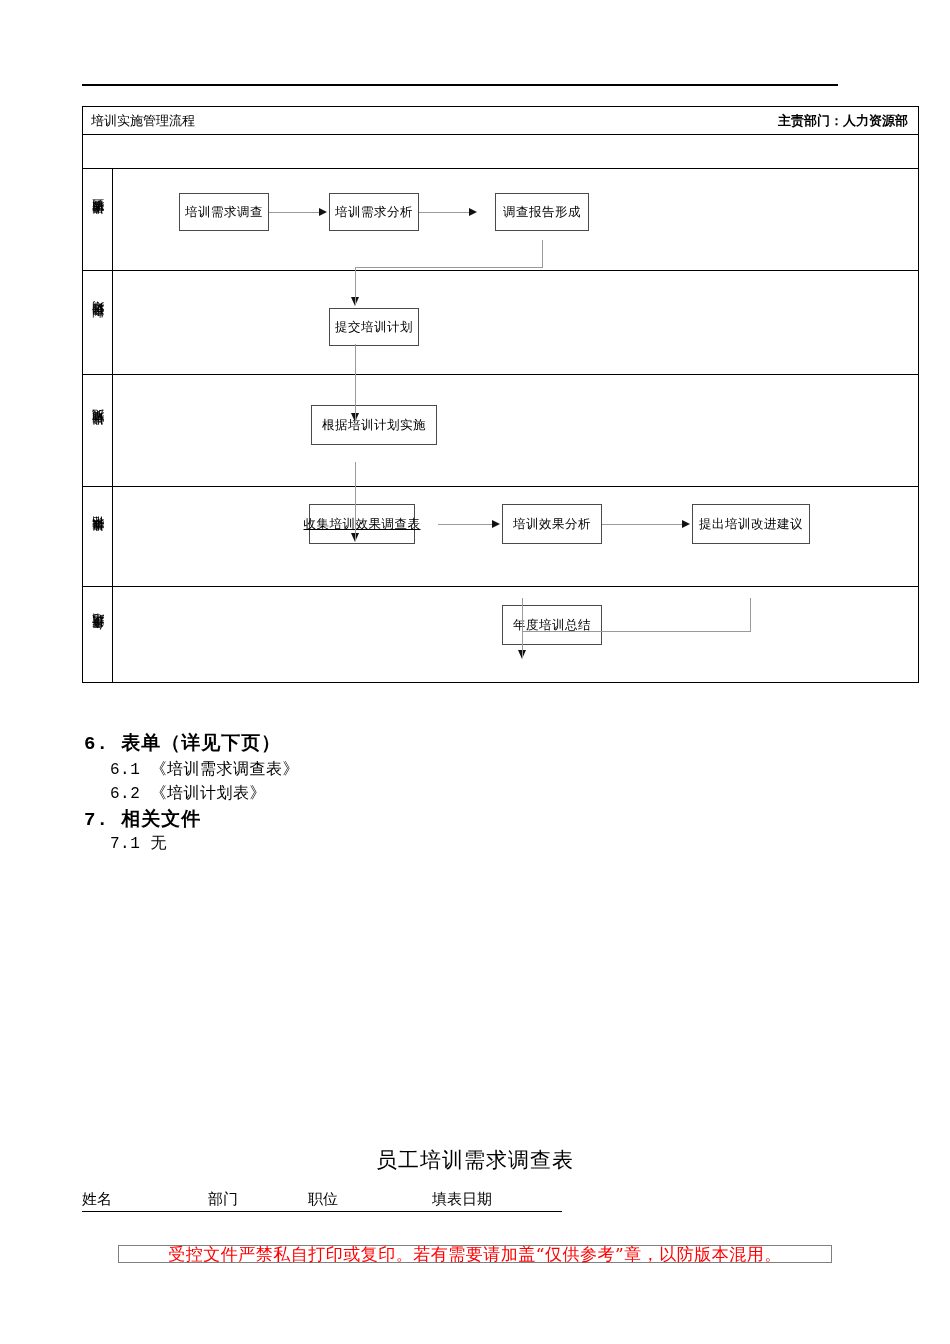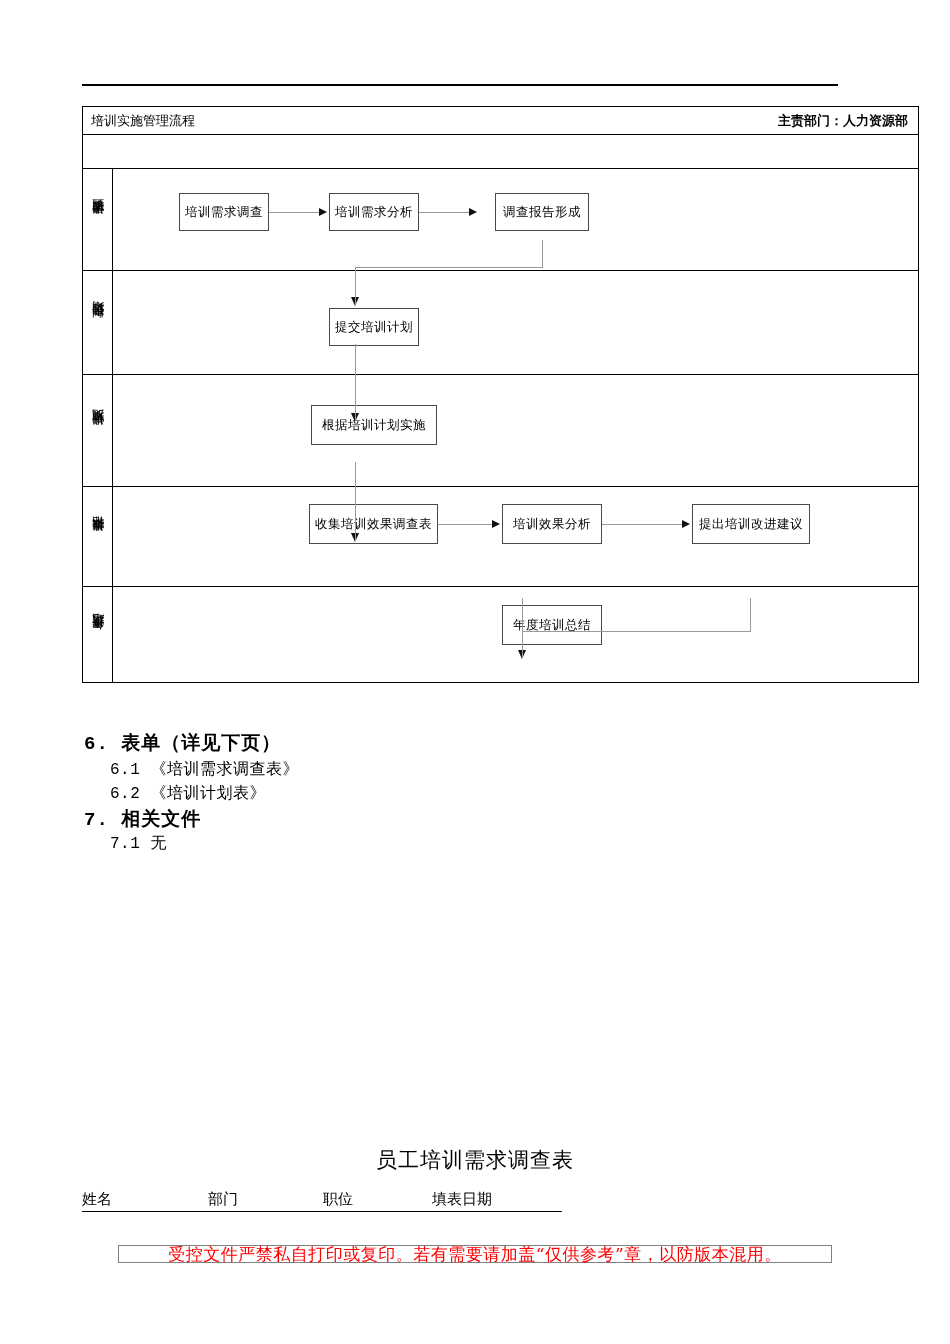--- a/index.html
+++ b/index.html
@@ -156,21 +156,21 @@
     width: 480px;
     font-family: "DejaVu Serif", "Liberation Serif", serif;
     font-size: 15px;
     border-bottom: 1px solid #000;
     padding-bottom: 3px;
     height: 22px;
   }
   .form-fields span { position: absolute; top: 0; }
   .ff1 { left: 0; }
   .ff2 { left: 114px; margin-left: 12px; }
-  .ff3 { left: 241px; font-family: Liberation Mono, monospace; }
+  .ff3 { left: 226px; font-family: Liberation Mono, monospace; }
   .ff4 { left: 350px; }
 
   
   .footer-box {
     position: absolute;
     left: 118px; top: 1245px;
     width: 714px; height: 18px;
     border: 1px solid #808080;
     display: flex;
     align-items: center;
@@ -238,21 +238,21 @@
       <td class="body-cell r3">
         <div class="fbox" style="left:198px; top:30px; width:126px; height:40px;">根据培训计划实施</div>
       </td>
     </tr>
 
     <tr>
       <td class="stage-cell r4">
         <span class="stage-label">培训效果评估</span>
       </td>
       <td class="body-cell r4">
-        <div class="fbox" style="left:196px; top:17px; width:129px; height:40px;">收集培训效果调查表</div>
+        <div class="fbox" style="left:196px; top:17px; width:106px; height:40px;text-decoration:underline;">收集培训效果调查表</div>
         <div class="hline" style="left:325px; top:37px; width:60px;"></div>
         <div class="arrow-r" style="left:379px; top:32.5px;"></div>
 
         <div class="fbox" style="left:389px; top:17px; width:100px; height:40px;">培训效果分析</div>
         <div class="hline" style="left:489px; top:37px; width:86px;"></div>
         <div class="arrow-r" style="left:569px; top:32.5px;"></div>
 
         <div class="fbox" style="left:579px; top:17px; width:118px; height:40px;">提出培训改进建议</div>
       </td>
     </tr>

